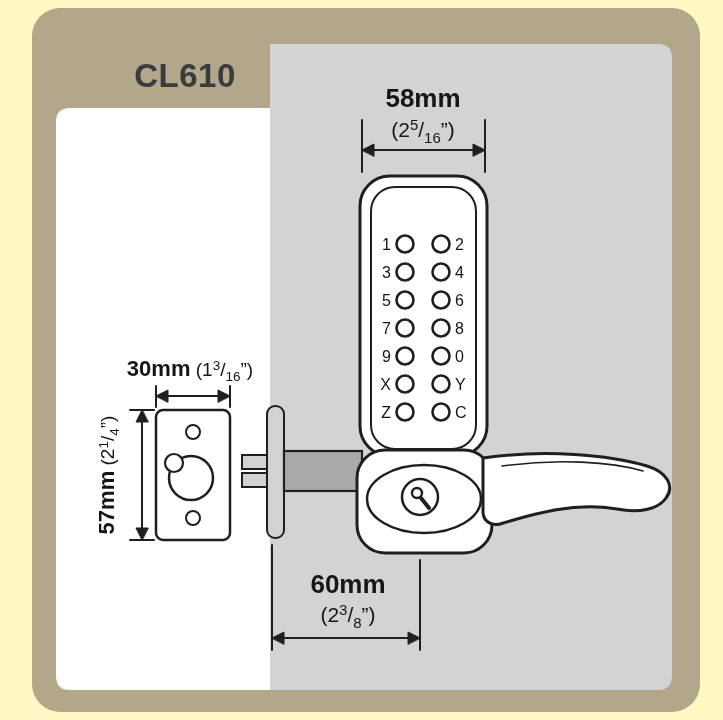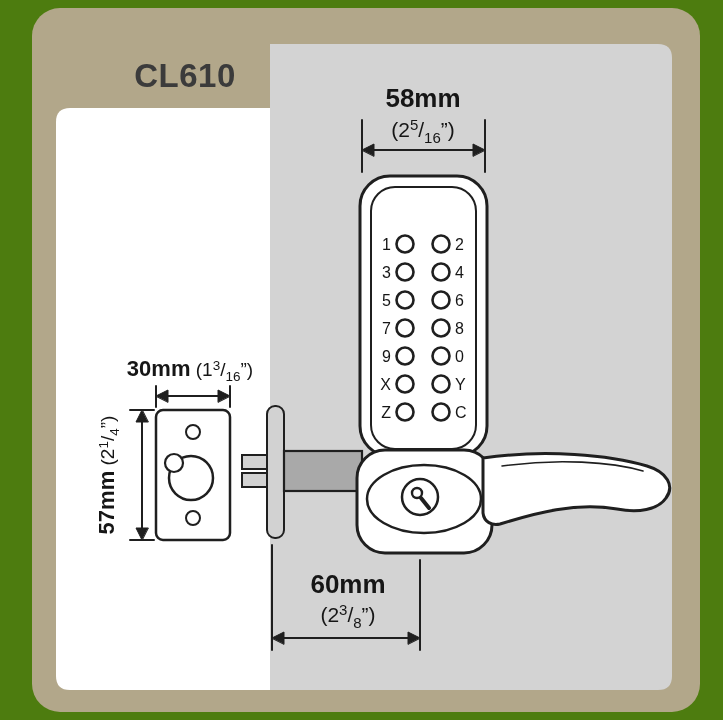--- a/index.html
+++ b/index.html
@@ -1,16 +1,16 @@
 <!DOCTYPE html>
 <html><head>
 <meta charset="utf-8">
 <style>
   html,body{margin:0;padding:0;background:#ffffff;}
-  .stage{position:relative;width:723px;height:720px;background:#4d7c0f;overflow:hidden;}
+  .stage{position:relative;width:723px;height:720px;background:#fef9c3;overflow:hidden;}
   svg{position:absolute;left:0;top:0;}
   svg text{font-family:"Liberation Sans","DejaVu Sans",sans-serif;fill:#161616;}
   .title{font-size:33px;font-weight:700;fill:#3b3b3b;letter-spacing:0.5px;}
   .dim-mm{font-size:26px;font-weight:700;}
   .dim-frac{font-size:21px;font-weight:400;}
   .dim-inline{font-size:19px;font-weight:400;}
   .mm-small{font-size:22px;font-weight:700;}
   .kp{font-size:16px;font-weight:400;}
 </style>
 </head>

